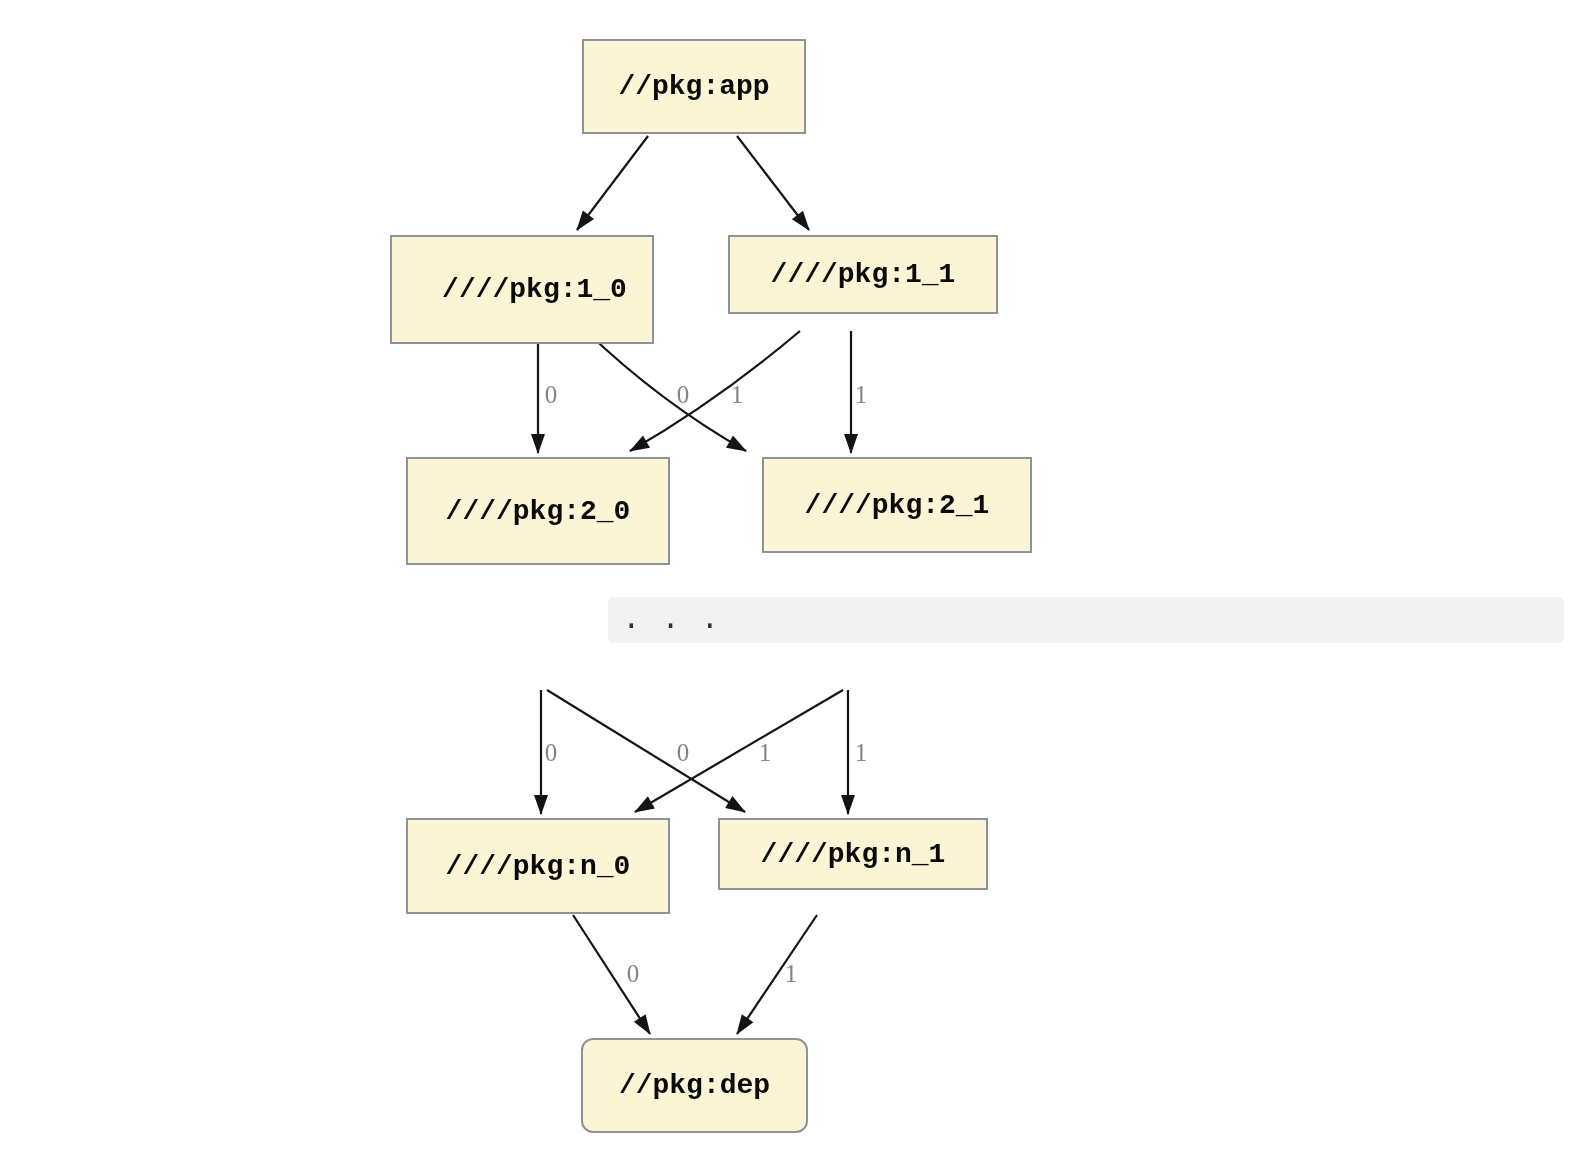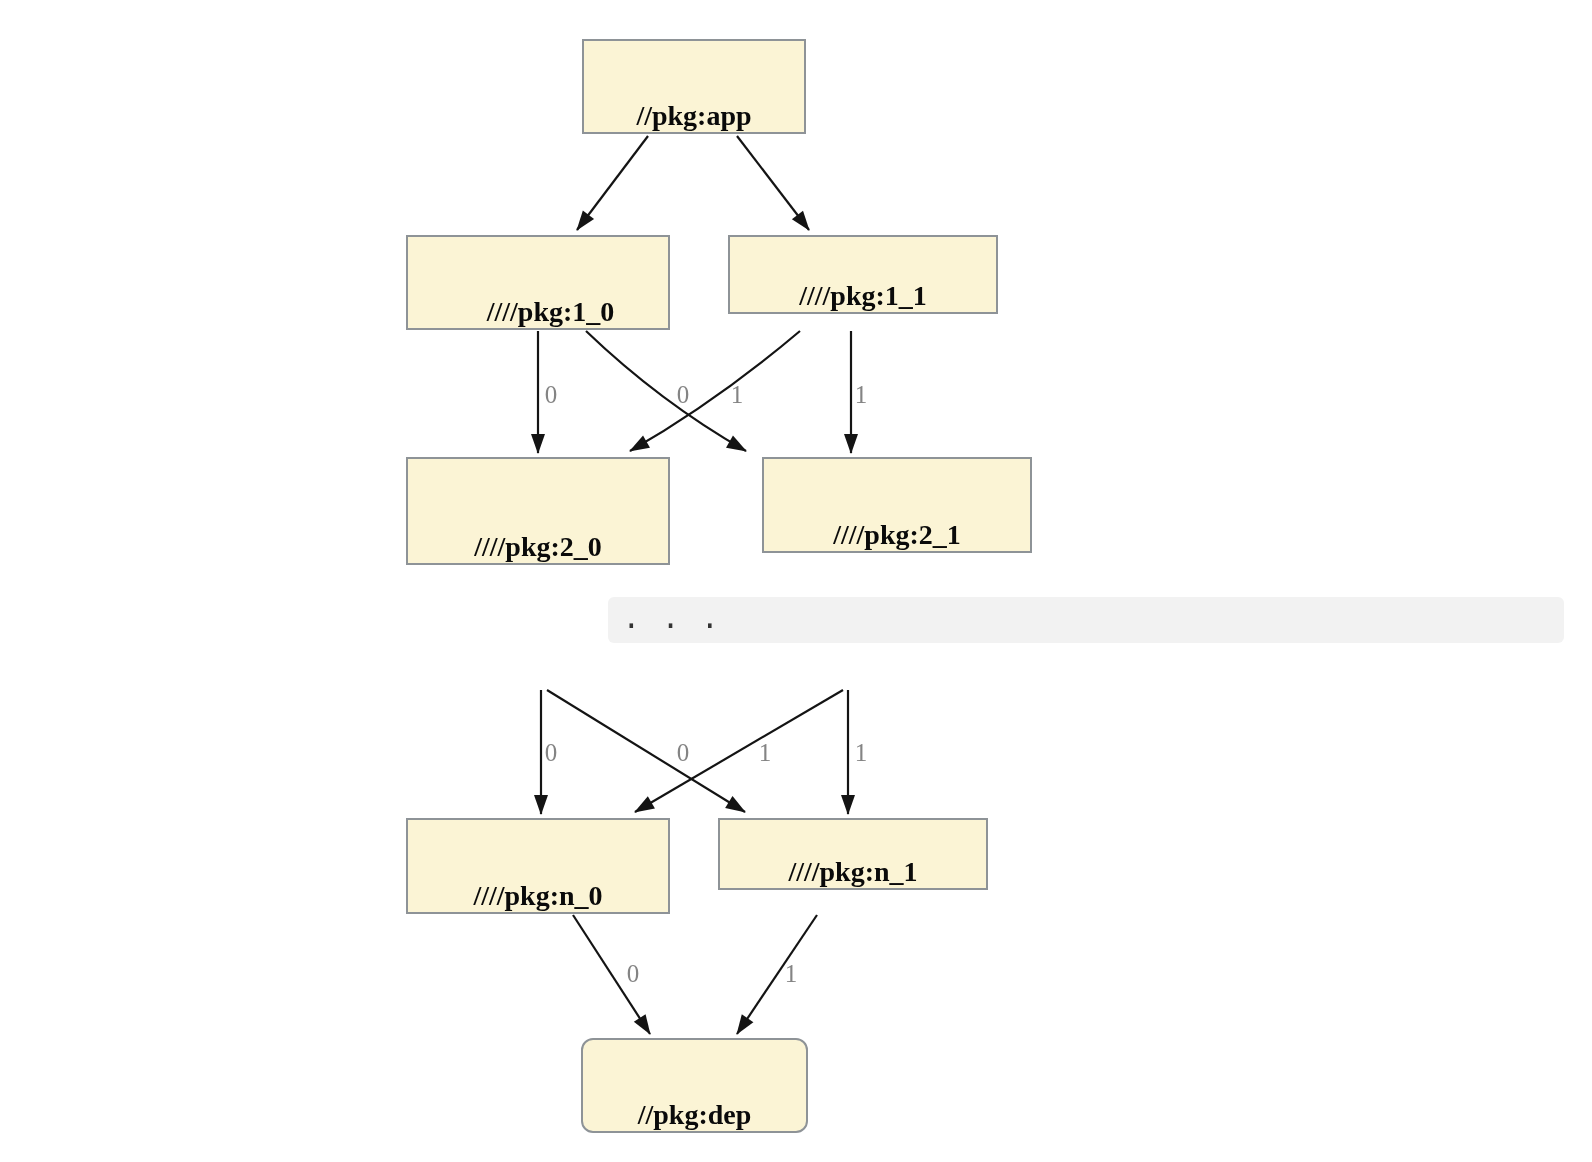--- a/index.html
+++ b/index.html
@@ -14,22 +14,22 @@
   *{margin:0;padding:0;box-sizing:border-box;}
   html,body{width:1592px;height:1162px;background:var(--page_bg);overflow:hidden;}
   #canvas{position:relative;width:1592px;height:1162px;background:var(--page_bg);}
   #edges{position:absolute;left:0;top:0;width:1592px;height:1162px;}
   #edges line, #edges path.edge{stroke:var(--edge_stroke);stroke-width:2.2px;fill:none;}
   #arrowhead path{fill:var(--edge_stroke);}
   .node{
     position:absolute;
     background:var(--node_fill);
     border:2px solid var(--node_border);
-    display:flex;align-items:flex-end;justify-content:center;
-    font-family:Liberation Serif, serif;
+    display:flex;align-items:center;justify-content:center;
+    font-family:Liberation Mono, monospace;
     font-weight:bold;font-size:28px;color:#0a0a0a;
     white-space:nowrap;
   }
   .elabel{
     position:absolute;
     transform:translateX(-50%);
     font-family:"Liberation Serif","DejaVu Serif",serif;
     font-size:25px;line-height:1;
     color:var(--edge_label);
   }
@@ -69,21 +69,21 @@
     <line x1="848" y1="690" x2="848" y2="814" marker-end="url(#arrowhead)"></line>
 
     <line x1="573" y1="915" x2="650" y2="1034" marker-end="url(#arrowhead)"></line>
     <line x1="817" y1="915" x2="737" y2="1034" marker-end="url(#arrowhead)"></line>
   </svg>
 
   <div class="node" style="left:582px;top:39px;width:224px;height:95px;">
     <span>//pkg:app</span>
   </div>
 
-  <div class="node" style="left:406px;top:235px;width:264px;height:95px;padding-left:25px;">
+  <div class="node" style="left:390px;top:235px;width:264px;height:109px;padding-left:25px;">
     <span>////pkg:1_0</span>
   </div>
 
   <div class="node" style="left:728px;top:235px;width:270px;height:79px;">
     <span>////pkg:1_1</span>
   </div>
 
   <div class="node" style="left:406px;top:457px;width:264px;height:108px;">
     <span>////pkg:2_0</span>
   </div>

